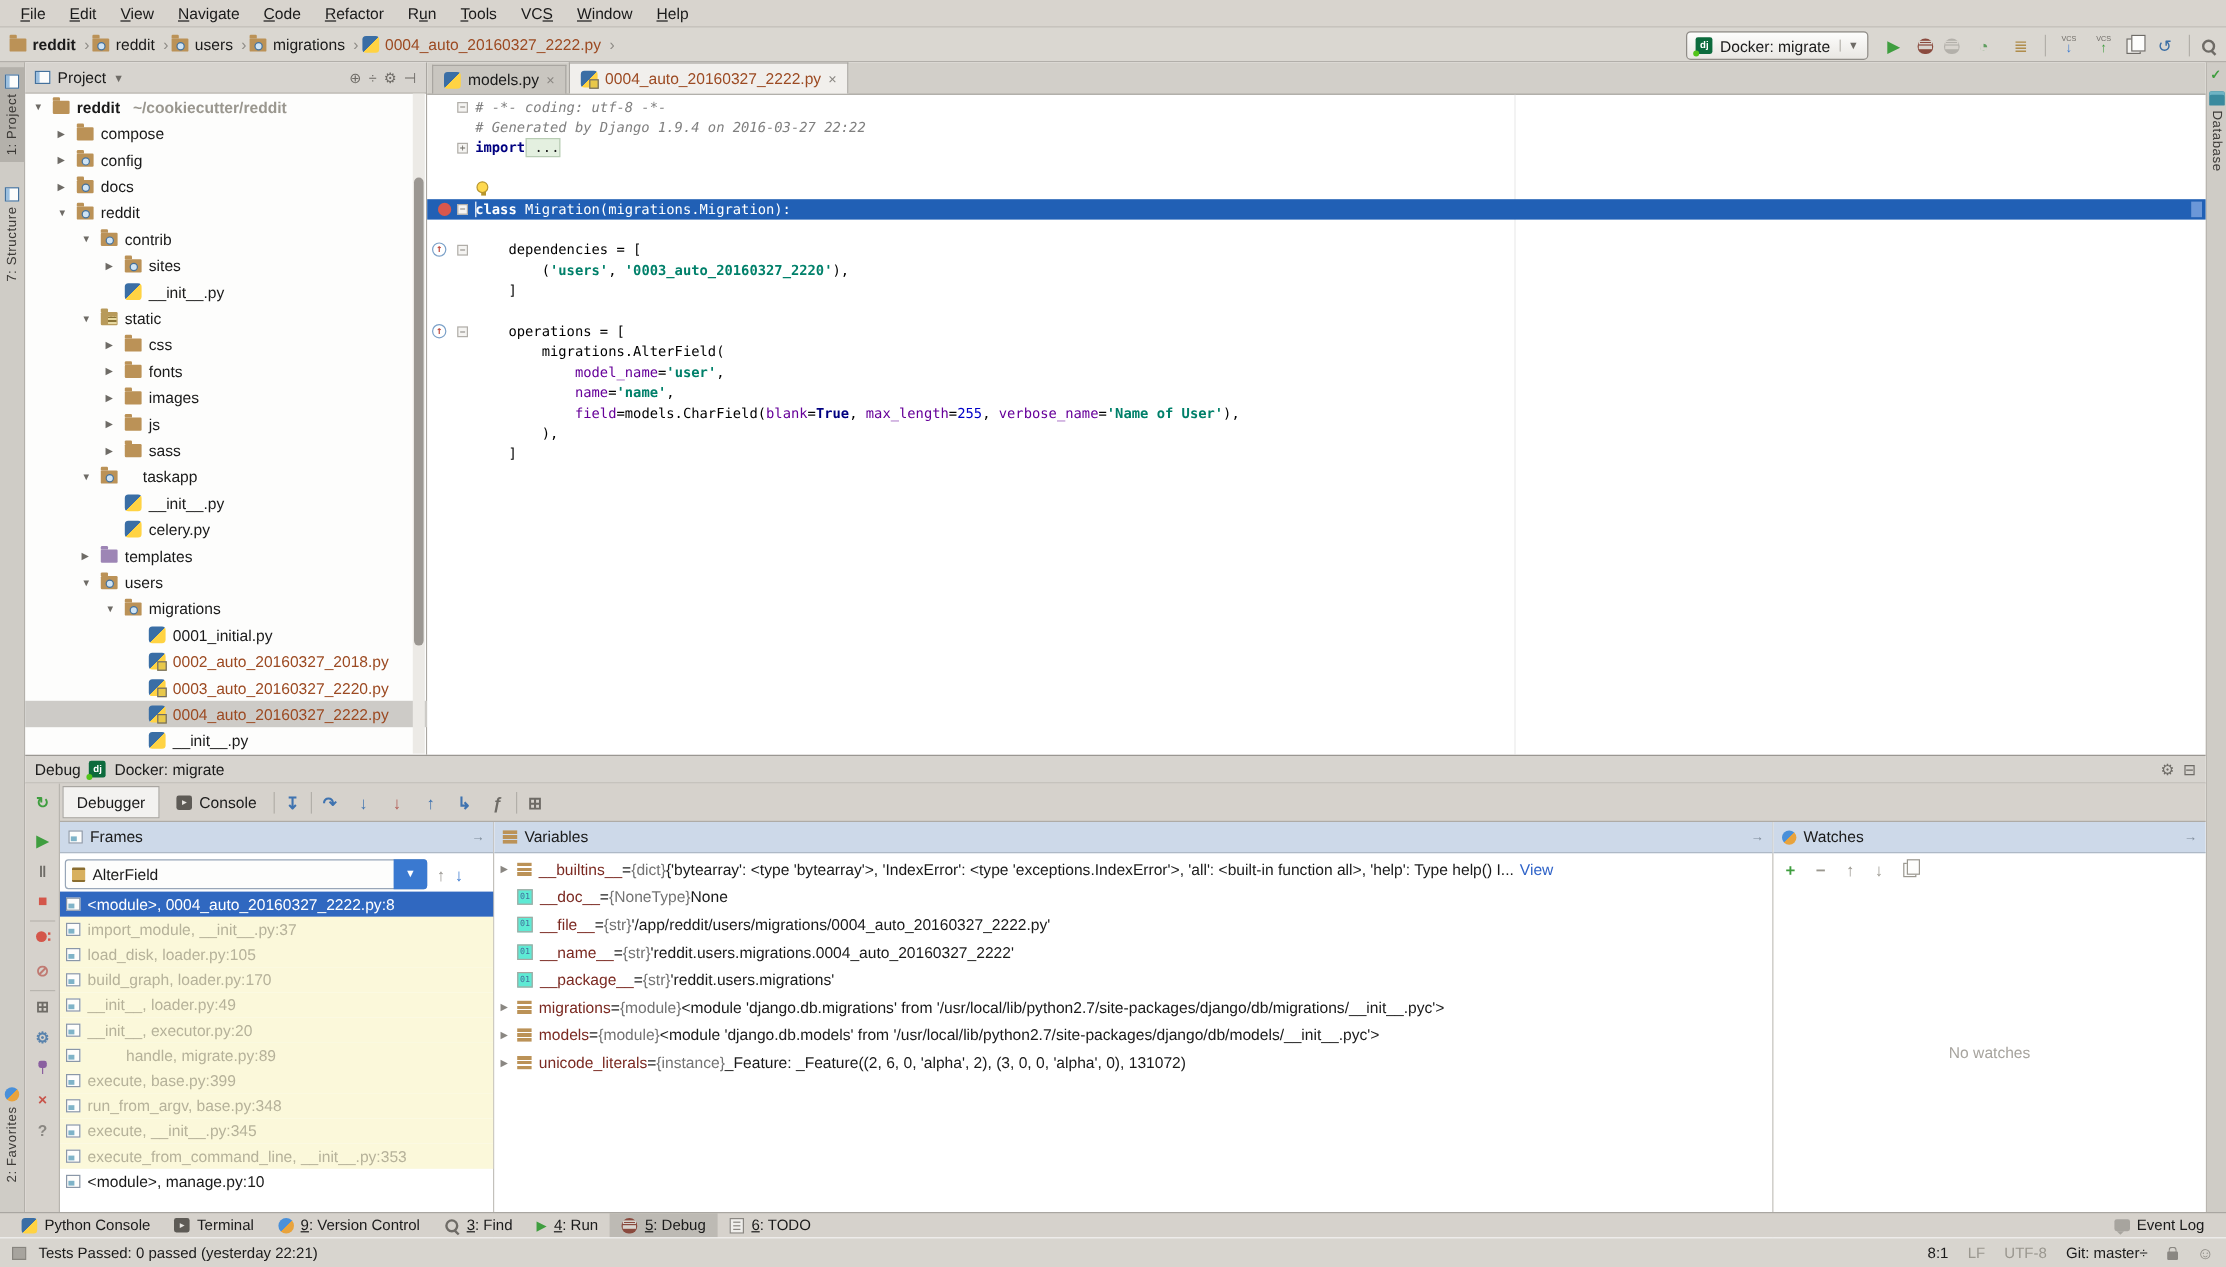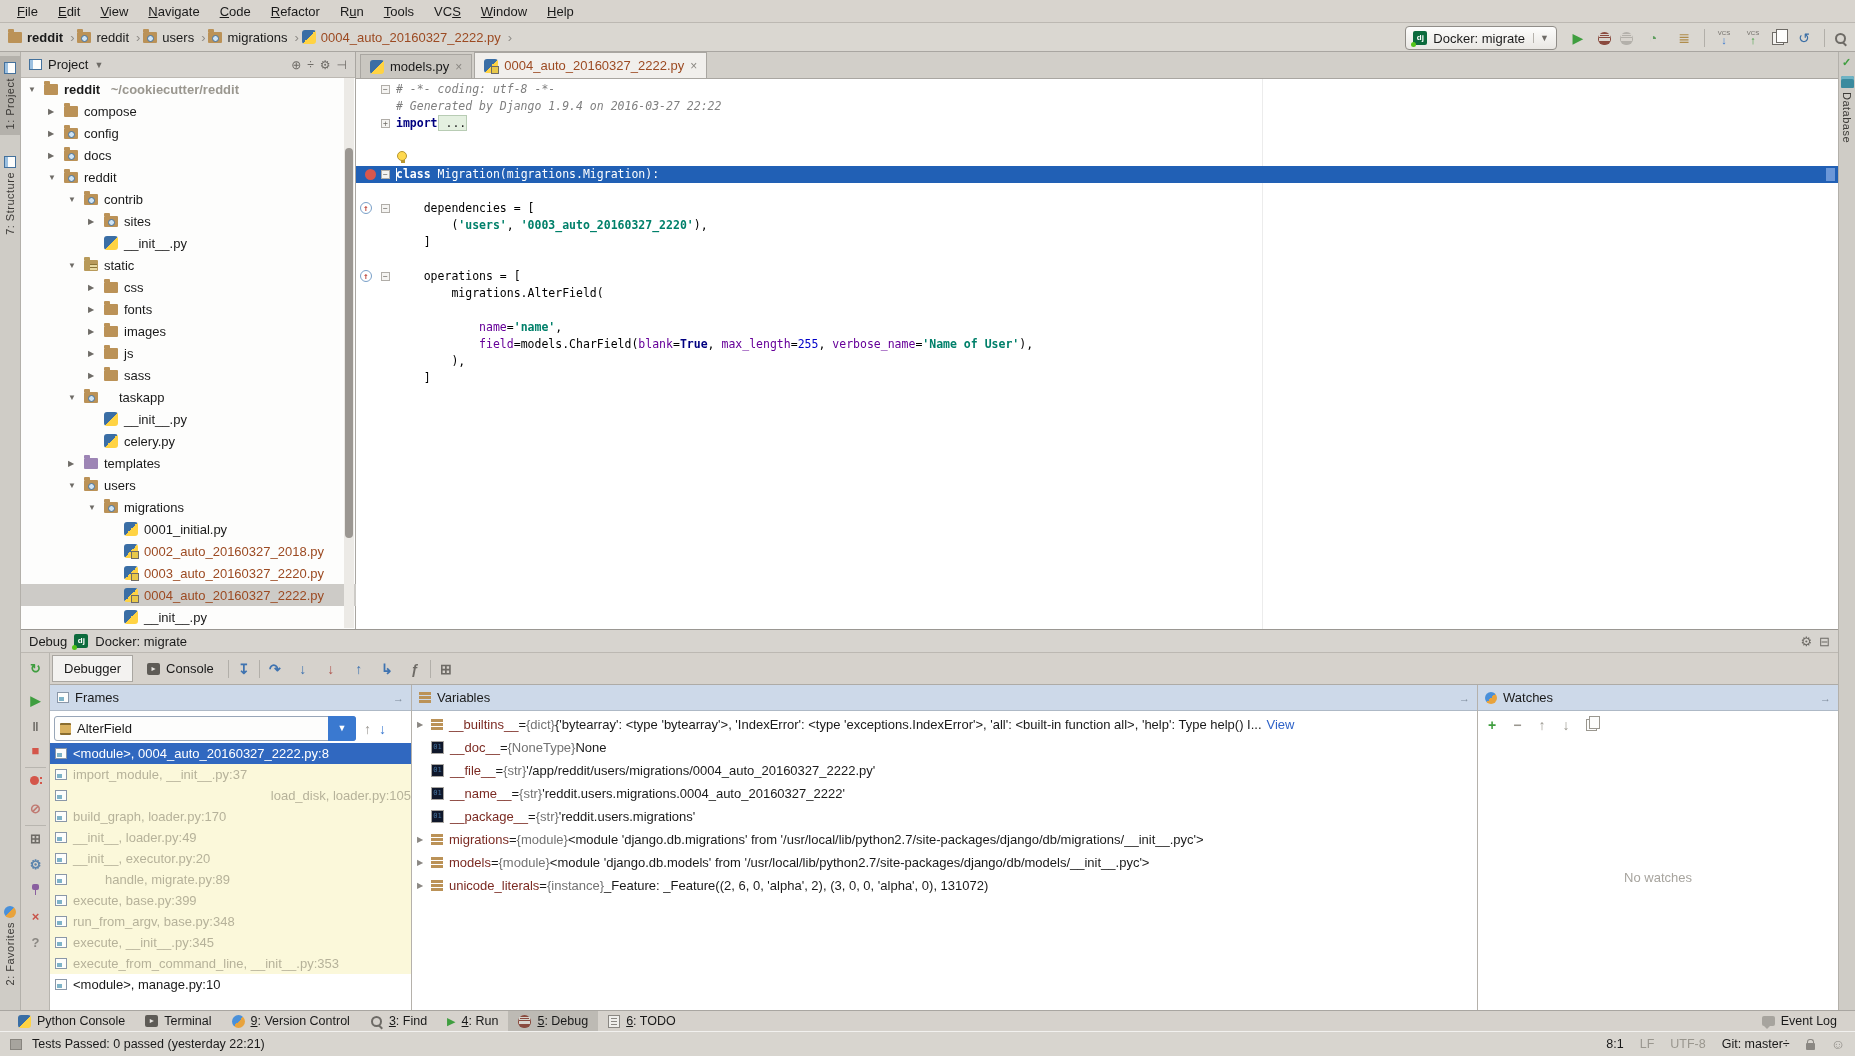--- a/index.html
+++ b/index.html
@@ -46,21 +46,21 @@
   .i-vcs .a { font-size:11px; font-weight:bold; margin-top:-1px; }
   .i-pages { display:inline-block; width:12px; height:13px; border:1px solid #6e6b66; background:#f4f3f0; position:relative; }
   .i-pages::after { content:""; position:absolute; left:3px; top:-4px; width:10px; height:12px; border:1px solid #6e6b66; background:#fdfdfc; }
   .i-term { display:inline-block; width:13px; height:12px; background:#5e5b56; border-radius:2px; color:#e8e6e2; font-size:8px; line-height:12px; text-align:center; }
   .i-vc2 { display:inline-block; width:13px; height:13px; border-radius:50%; background:linear-gradient(135deg,#4a90d9 50%,#e8a33d 50%); }
   .i-todo { display:inline-block; width:12px; height:13px; background:#efeeeb; border:1px solid #8a8782; position:relative; }
   .i-todo::after { content:""; position:absolute; left:2px; top:2px; right:2px; height:1px; background:#8a8782; box-shadow:0 3px 0 #8a8782, 0 6px 0 #8a8782; }
   .i-frame { display:inline-block; width:12px; height:11px; border:1px solid #8a97a8; background:#fdfdfc; position:relative; flex:none; }
   .i-frame::after { content:""; position:absolute; left:1px; bottom:1px; width:5px; height:4px; background:#7fb3c8; }
   .i-bars { display:inline-block; width:12px; height:11px; flex:none; background:linear-gradient(#bb9257 0 3px, transparent 3px 4px, #bb9257 4px 7px, transparent 7px 8px, #bb9257 8px 11px); }
-  .i-prim { display:inline-block; width:13px; height:13px; border:1px solid #a9a6a1; background:#0f172a; font-size:7px; line-height:11px; text-align:center; color:#44719c; flex:none; font-family:"DejaVu Sans Mono", monospace; }
+  .i-prim { display:inline-block; width:13px; height:13px; border:1px solid #a9a6a1; background:#5eead4; font-size:7px; line-height:11px; text-align:center; color:#44719c; flex:none; font-family:"DejaVu Sans Mono", monospace; }
   .i-spool { display:inline-block; width:11px; height:12px; background:linear-gradient(#8a6d2f 0 2px, #d8b05e 2px 10px, #8a6d2f 10px 12px); border-radius:1px; flex:none; }
   .i-copy { display:inline-block; width:11px; height:12px; border:1px solid #9a978f; background:#fdfdfc; position:relative; }
   .i-copy::after { content:""; position:absolute; left:2px; top:-4px; width:9px; height:11px; border:1px solid #9a978f; background:#fdfdfc; }
   .i-pin { display:inline-block; width:12px; height:12px; position:relative; }
   .i-pin::before { content:""; position:absolute; left:2px; top:1px; width:7px; height:6px; background:#8a5fa0; border-radius:2px; }
   .i-pin::after { content:""; position:absolute; left:5px; top:7px; width:1px; height:5px; background:#8a5fa0; }
   .i-bp2 { display:inline-block; width:12px; height:12px; position:relative; }
   .i-bp2::before { content:""; position:absolute; left:0; top:1px; width:9px; height:9px; border-radius:50%; background:#d4564a; }
   .i-bp2::after { content:""; position:absolute; right:0; top:2px; width:2px; height:2px; background:#d4564a; box-shadow:0 5px 0 #d4564a; }
   .i-bubble { display:inline-block; width:13px; height:10px; background:#a7a49e; border-radius:2px; position:relative; }
@@ -429,20 +429,21 @@
       <div class="cline" style="top: 53px;"></div>
       <div class="cline" style="top: 70px;"><span class="gmark g-bulb"></span></div>
       <div class="cline hl" style="top: 87px;"><span class="gmark g-bp"></span><span class="gmark g-fold">−</span><span class="caret"></span><span class="hl-end"></span><span class="c-kw">class</span><span class="c-pl"> Migration(migrations.Migration):</span></div>
       <div class="cline" style="top: 104px;"></div>
       <div class="cline" style="top: 121px;"><span class="gmark g-ovr">↑</span><span class="gmark g-fold">−</span><span class="c-pl">    dependencies = [</span></div>
       <div class="cline" style="top: 138px;"><span class="c-pl">        (</span><span class="c-str">'users'</span><span class="c-pl">, </span><span class="c-str">'0003_auto_20160327_2220'</span><span class="c-pl">),</span></div>
       <div class="cline" style="top: 155px;"><span class="c-pl">    ]</span></div>
       <div class="cline" style="top: 172px;"></div>
       <div class="cline" style="top: 189px;"><span class="gmark g-ovr">↑</span><span class="gmark g-fold">−</span><span class="c-pl">    operations = [</span></div>
       <div class="cline" style="top: 206px;"><span class="c-pl">        migrations.AlterField(</span></div>
+      <div class="cline" style="top: 223px;"><span class="c-pl">            </span><span class="c-kwarg">model_name</span><span class="c-pl">=</span><span class="c-str">'user'</span><span class="c-pl">,</span></div>
       <div class="cline" style="top: 240px;"><span class="c-pl">            </span><span class="c-kwarg">name</span><span class="c-pl">=</span><span class="c-str">'name'</span><span class="c-pl">,</span></div>
       <div class="cline" style="top: 257px;"><span class="c-pl">            </span><span class="c-kwarg">field</span><span class="c-pl">=models.CharField(</span><span class="c-kwarg">blank</span><span class="c-pl">=</span><span class="c-kw">True</span><span class="c-pl">, </span><span class="c-kwarg">max_length</span><span class="c-pl">=</span><span class="c-num">255</span><span class="c-pl">, </span><span class="c-kwarg">verbose_name</span><span class="c-pl">=</span><span class="c-str">'Name of User'</span><span class="c-pl">),</span></div>
       <div class="cline" style="top: 274px;"><span class="c-pl">        ),</span></div>
       <div class="cline" style="top: 291px;"><span class="c-pl">    ]</span></div>
     </div>
 </div>
 
 <div id="debug" class="abs">
   <div id="debug-header">
     <span>Debug</span>
@@ -506,21 +507,21 @@
     </div>
     <div id="frame-list">
         <div class="frow selected" style="top: 0px;">
           <span class="i-frame"></span>
           <span>&lt;module&gt;, 0004_auto_20160327_2222.py:8</span>
         </div>
         <div class="frow lib" style="top: 21px;">
           <span class="i-frame"></span>
           <span>import_module, __init__.py:37</span>
         </div>
-        <div class="frow lib" style="top: 42px; justify-content: space-between;">
+        <div class="frow lib" style="top: 42px;">
           <span class="i-frame"></span>
           <span>load_disk, loader.py:105</span>
         </div>
         <div class="frow lib" style="top: 63px;">
           <span class="i-frame"></span>
           <span>build_graph, loader.py:170</span>
         </div>
         <div class="frow lib" style="top: 84px;">
           <span class="i-frame"></span>
           <span>__init__, loader.py:49</span>

